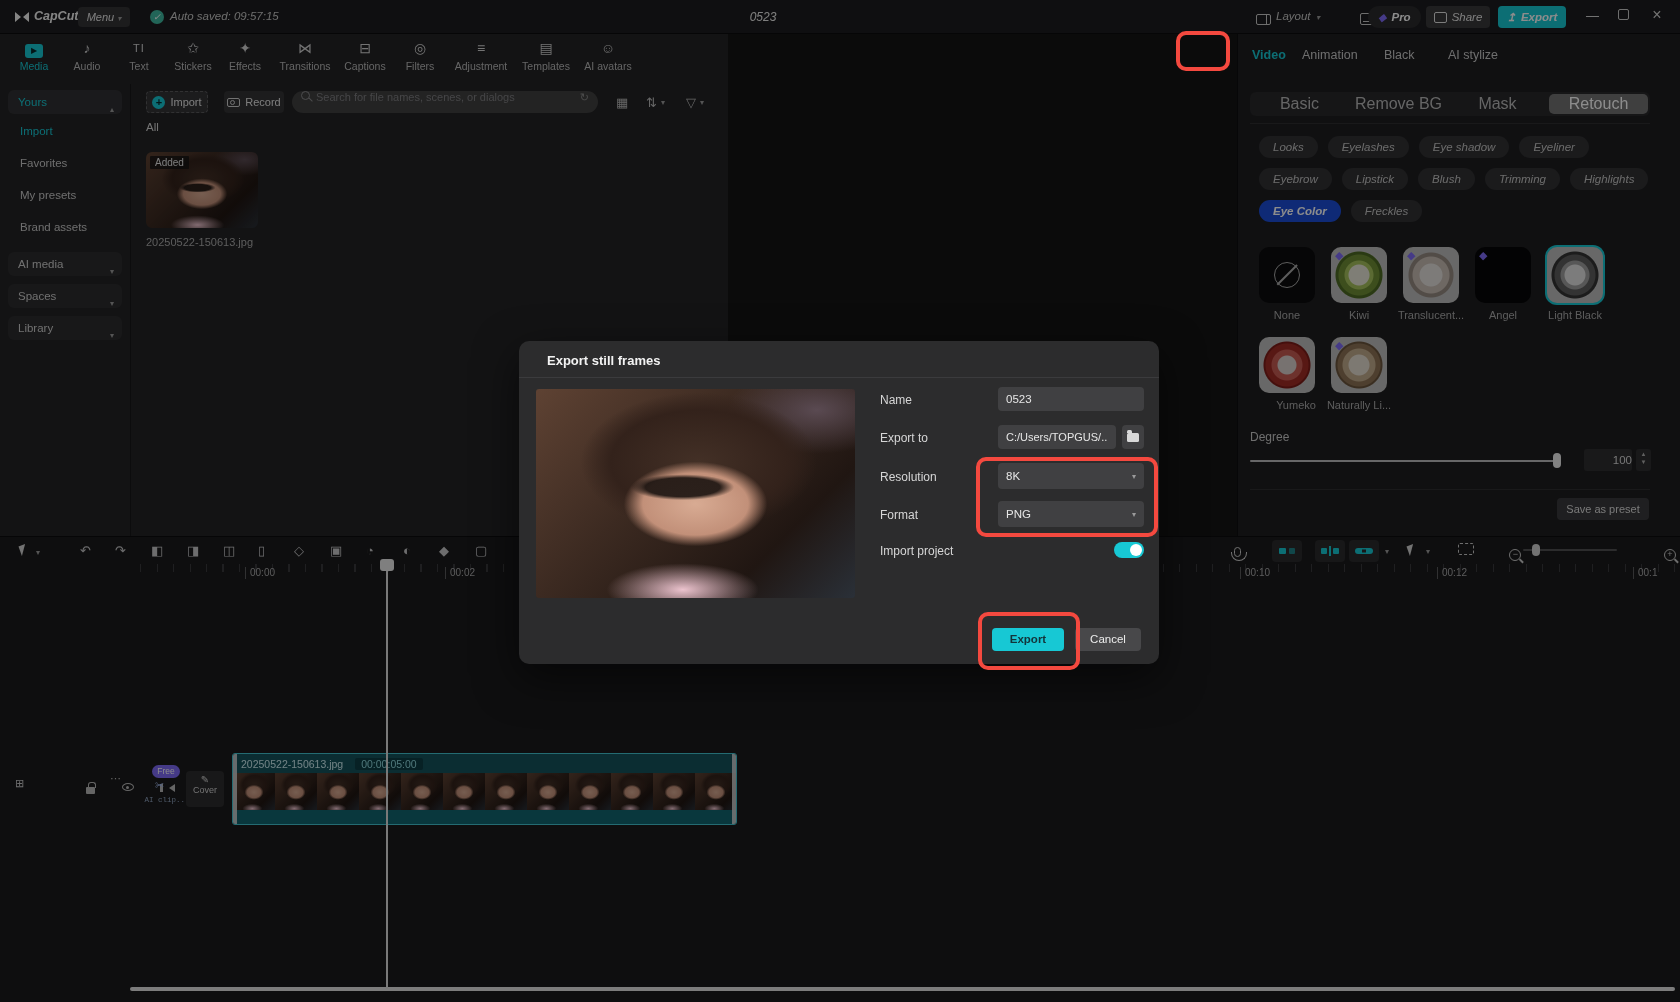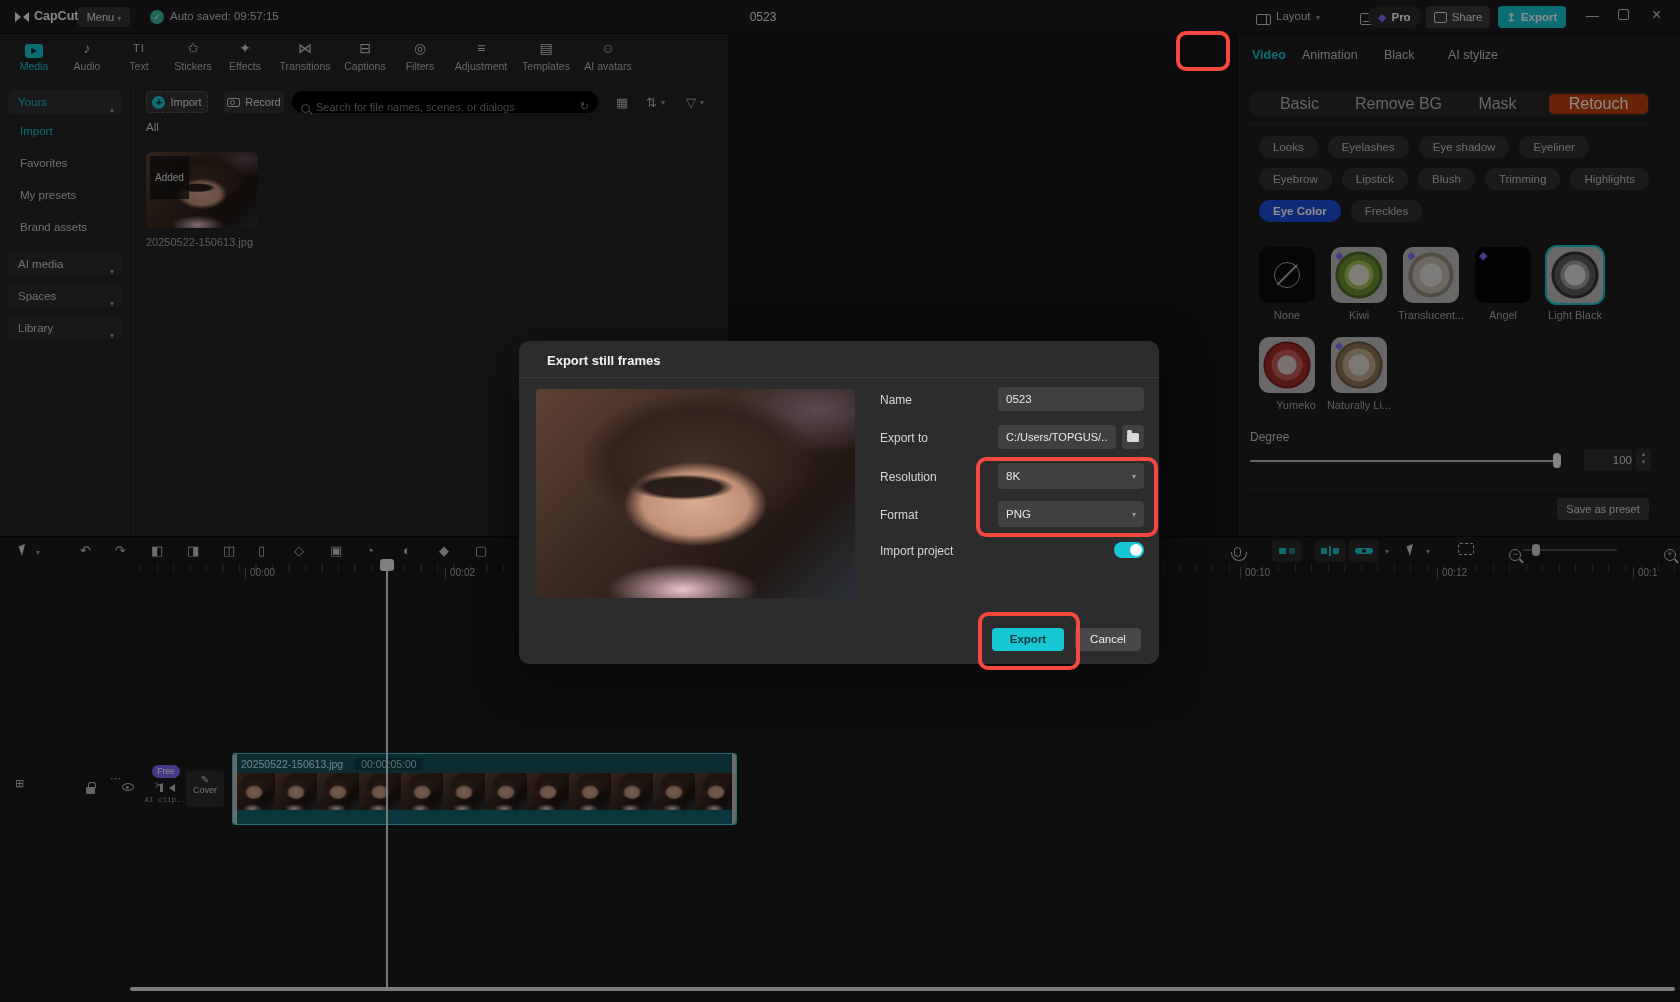--- a/index.html
+++ b/index.html
@@ -6,21 +6,21 @@
     --accent:#17c8d4;
     --annotation-red:#f4493f;
     --pro-purple:#7f6bf6;
     --autosave-green:#3fb9a0;
   }
   *{box-sizing:border-box;margin:0;padding:0;font-family:"Liberation Sans",sans-serif;}
   body{background:#000;}
   .stage{position:relative;width:1680px;height:1002px;background:#141415;overflow:hidden;}
   .abs{position:absolute;}
   
-  .titlebar{position:absolute;left:0;top:0;width:1680px;height:34px;background:#1d1d1f;border-bottom:1px solid #0c0c0d;}
+  .titlebar{position:absolute;left:0;top:0;width:1680px;height:34px;background:#1d1d1f;border-bottom:1px solid #0c0c0d;font-style:italic;}
   .tb-txt{font-size:11.5px;color:#c6c6c6;}
   .logo-txt{font-size:12.5px;font-weight:bold;color:#f2f2f2;}
   .menu-btn{position:absolute;left:78px;top:7px;width:52px;height:20px;background:#333335;border-radius:4px;color:#e4e4e4;font-size:11px;line-height:20px;text-align:center;}
   .chk{position:absolute;left:150px;top:10px;width:14px;height:14px;border-radius:50%;background:var(--autosave-green);color:#fff;font-size:9px;line-height:14px;text-align:center;}
   .proj-title{position:absolute;left:688px;top:10px;width:150px;text-align:center;font-size:12px;color:#e8e8e8;}
   .pill-pro{position:absolute;left:1368px;top:6px;height:22px;padding:0 10px;background:#2b2b2d;border-radius:11px;display:flex;align-items:center;gap:5px;}
   .btn-share{position:absolute;left:1426px;top:6px;width:64px;height:22px;background:#39393b;border-radius:4px;display:flex;align-items:center;justify-content:center;gap:5px;color:#e8e8e8;font-size:11.5px;}
   .btn-export-top{position:absolute;left:1498px;top:6px;width:68px;height:22px;background:var(--accent);border-radius:4px;display:flex;align-items:center;justify-content:center;gap:5px;color:#ffffff;font-size:11.5px;font-weight:bold;}
   .winbtn{color:#d0d0d0;font-size:13px;}
   
@@ -78,33 +78,33 @@
   .player-panel{position:absolute;left:728px;top:34px;width:509px;height:502px;background:#121213;overflow:hidden;}
   .right-panel{position:absolute;left:1237px;top:34px;width:443px;height:502px;background:#1e1e20;border-left:1px solid #0e0e0f;}
   .mtab{position:absolute;top:4px;transform:translateX(-50%);text-align:center;width:78px;}
   .mtab .ic{display:block;height:20px;font-size:14px;color:#d2d2d2;line-height:20px;}
   .mtab .lb{display:block;font-size:10.5px;color:#b9b9b9;margin-top:2px;}
   .mtab.active .lb{color:var(--accent);}
   .media-ic{display:inline-block;width:18px;height:14px;background:var(--accent);border-radius:3px;color:#06282b;font-size:8px;line-height:14px;text-align:center;}
   .side-pill{position:absolute;left:8px;width:114px;height:24px;border-radius:6px;font-size:11.5px;line-height:24px;}
   .side-item{position:absolute;left:20px;font-size:11.5px;color:#c9c9c9;}
   .mbtn{position:absolute;top:57px;height:22px;background:#333335;border-radius:4px;display:flex;align-items:center;justify-content:center;gap:5px;font-size:11px;color:#e4e4e4;}
-  .searchbox{position:absolute;left:292px;top:57px;width:306px;height:22px;background:#000000;border-radius:11px;display:flex;align-items:flex-end;gap:6px;padding:0 9px;}
+  .searchbox{position:absolute;left:292px;top:57px;width:306px;height:22px;background:#404040;border-radius:11px;display:flex;align-items:flex-start;gap:6px;padding:0 9px;}
   .searchbox input{flex:1;background:none;border:none;outline:none;font-size:11px;color:#cfcfcf;}
   .searchbox input::placeholder{color:#7f7f82;}
   .tool-glyph{position:absolute;font-size:13px;color:#b9b9b9;}
-  .thumb-badge{position:absolute;left:4px;top:4px;background:rgba(18,18,18,.78);border-radius:1px;padding:16px 5px;font-size:10px;color:#e3e3e3;text-align:right;}
+  .thumb-badge{position:absolute;left:4px;top:4px;background:rgba(18,18,18,.78);border-radius:1px;padding:1px 5px;font-size:10px;color:#e3e3e3;text-align:right;}
   
   .rtab{position:absolute;top:14px;font-size:12.5px;color:#c9c9c9;}
   .rtab.active{color:var(--accent);font-weight:bold;}
   .subtabs{position:absolute;left:12px;top:58px;width:400px;height:24px;background:#28282a;border-radius:6px;display:flex;}
   .subtab{flex:1;text-align:center;line-height:24px;font-size:16px;color:#b9b9b9;}
-  .subtab.active{background:#c2410c;border-radius:5px;margin:2px;line-height:20px;color:#fff;}
+  .subtab.active{background:#737373;border-radius:5px;margin:2px;line-height:20px;color:#fff;}
   .pill-row{position:absolute;left:21px;display:flex;gap:10px;}
-  .pill{height:22px;line-height:22px;padding:0 14px;background:#323234;border-radius:11px;font-size:11.5px;color:#c4c4c4;white-space:nowrap;}
+  .pill{height:22px;line-height:22px;padding:0 14px;background:#323234;border-radius:11px;font-size:11.5px;color:#c4c4c4;white-space:nowrap;font-style:italic;}
   .pill.sel{background:#1d4ed8;color:#fff;font-weight:bold;}
   .sw{position:absolute;width:56px;height:56px;border-radius:10px;overflow:hidden;}
   .sw.sel{box-shadow:0 0 0 2px var(--accent);}
   .sw-none{background:#0c0c0d;}
   .sw-kiwi{background:radial-gradient(circle at 50% 50%, #e8e6d8 0 10px, #a7c25e 11px 14px, #6f8f35 15px 20px, #4e6b24 21px 23px, rgba(0,0,0,0) 24px) #bdbdbd;}
   .sw-trans{background:radial-gradient(circle at 50% 50%, #e3e0dd 0 11px, #c9bdb4 12px 18px, #958a82 19px 22px, rgba(0,0,0,0) 23px) #bdbdbd;}
   .sw-angel{background:#070708;}
   .sw-lightblack{background:radial-gradient(circle at 50% 50%, #e2e2e2 0 10px, #9e9e9e 11px 14px, #5d5d5d 15px 20px, #333333 21px 23px, rgba(0,0,0,0) 24px) #bdbdbd;}
   .sw-yumeko{background:radial-gradient(circle at 50% 50%, #d9cfcc 0 9px, #c65b52 10px 15px, #a12c26 16px 21px, #7e1d18 22px 23px, rgba(0,0,0,0) 24px) #bdbdbd;}
   .sw-nat{background:radial-gradient(circle at 50% 50%, #e4dcd0 0 10px, #c2ab8d 11px 16px, #8f7456 17px 21px, #6b543c 22px 23px, rgba(0,0,0,0) 24px) #bdbdbd;}

